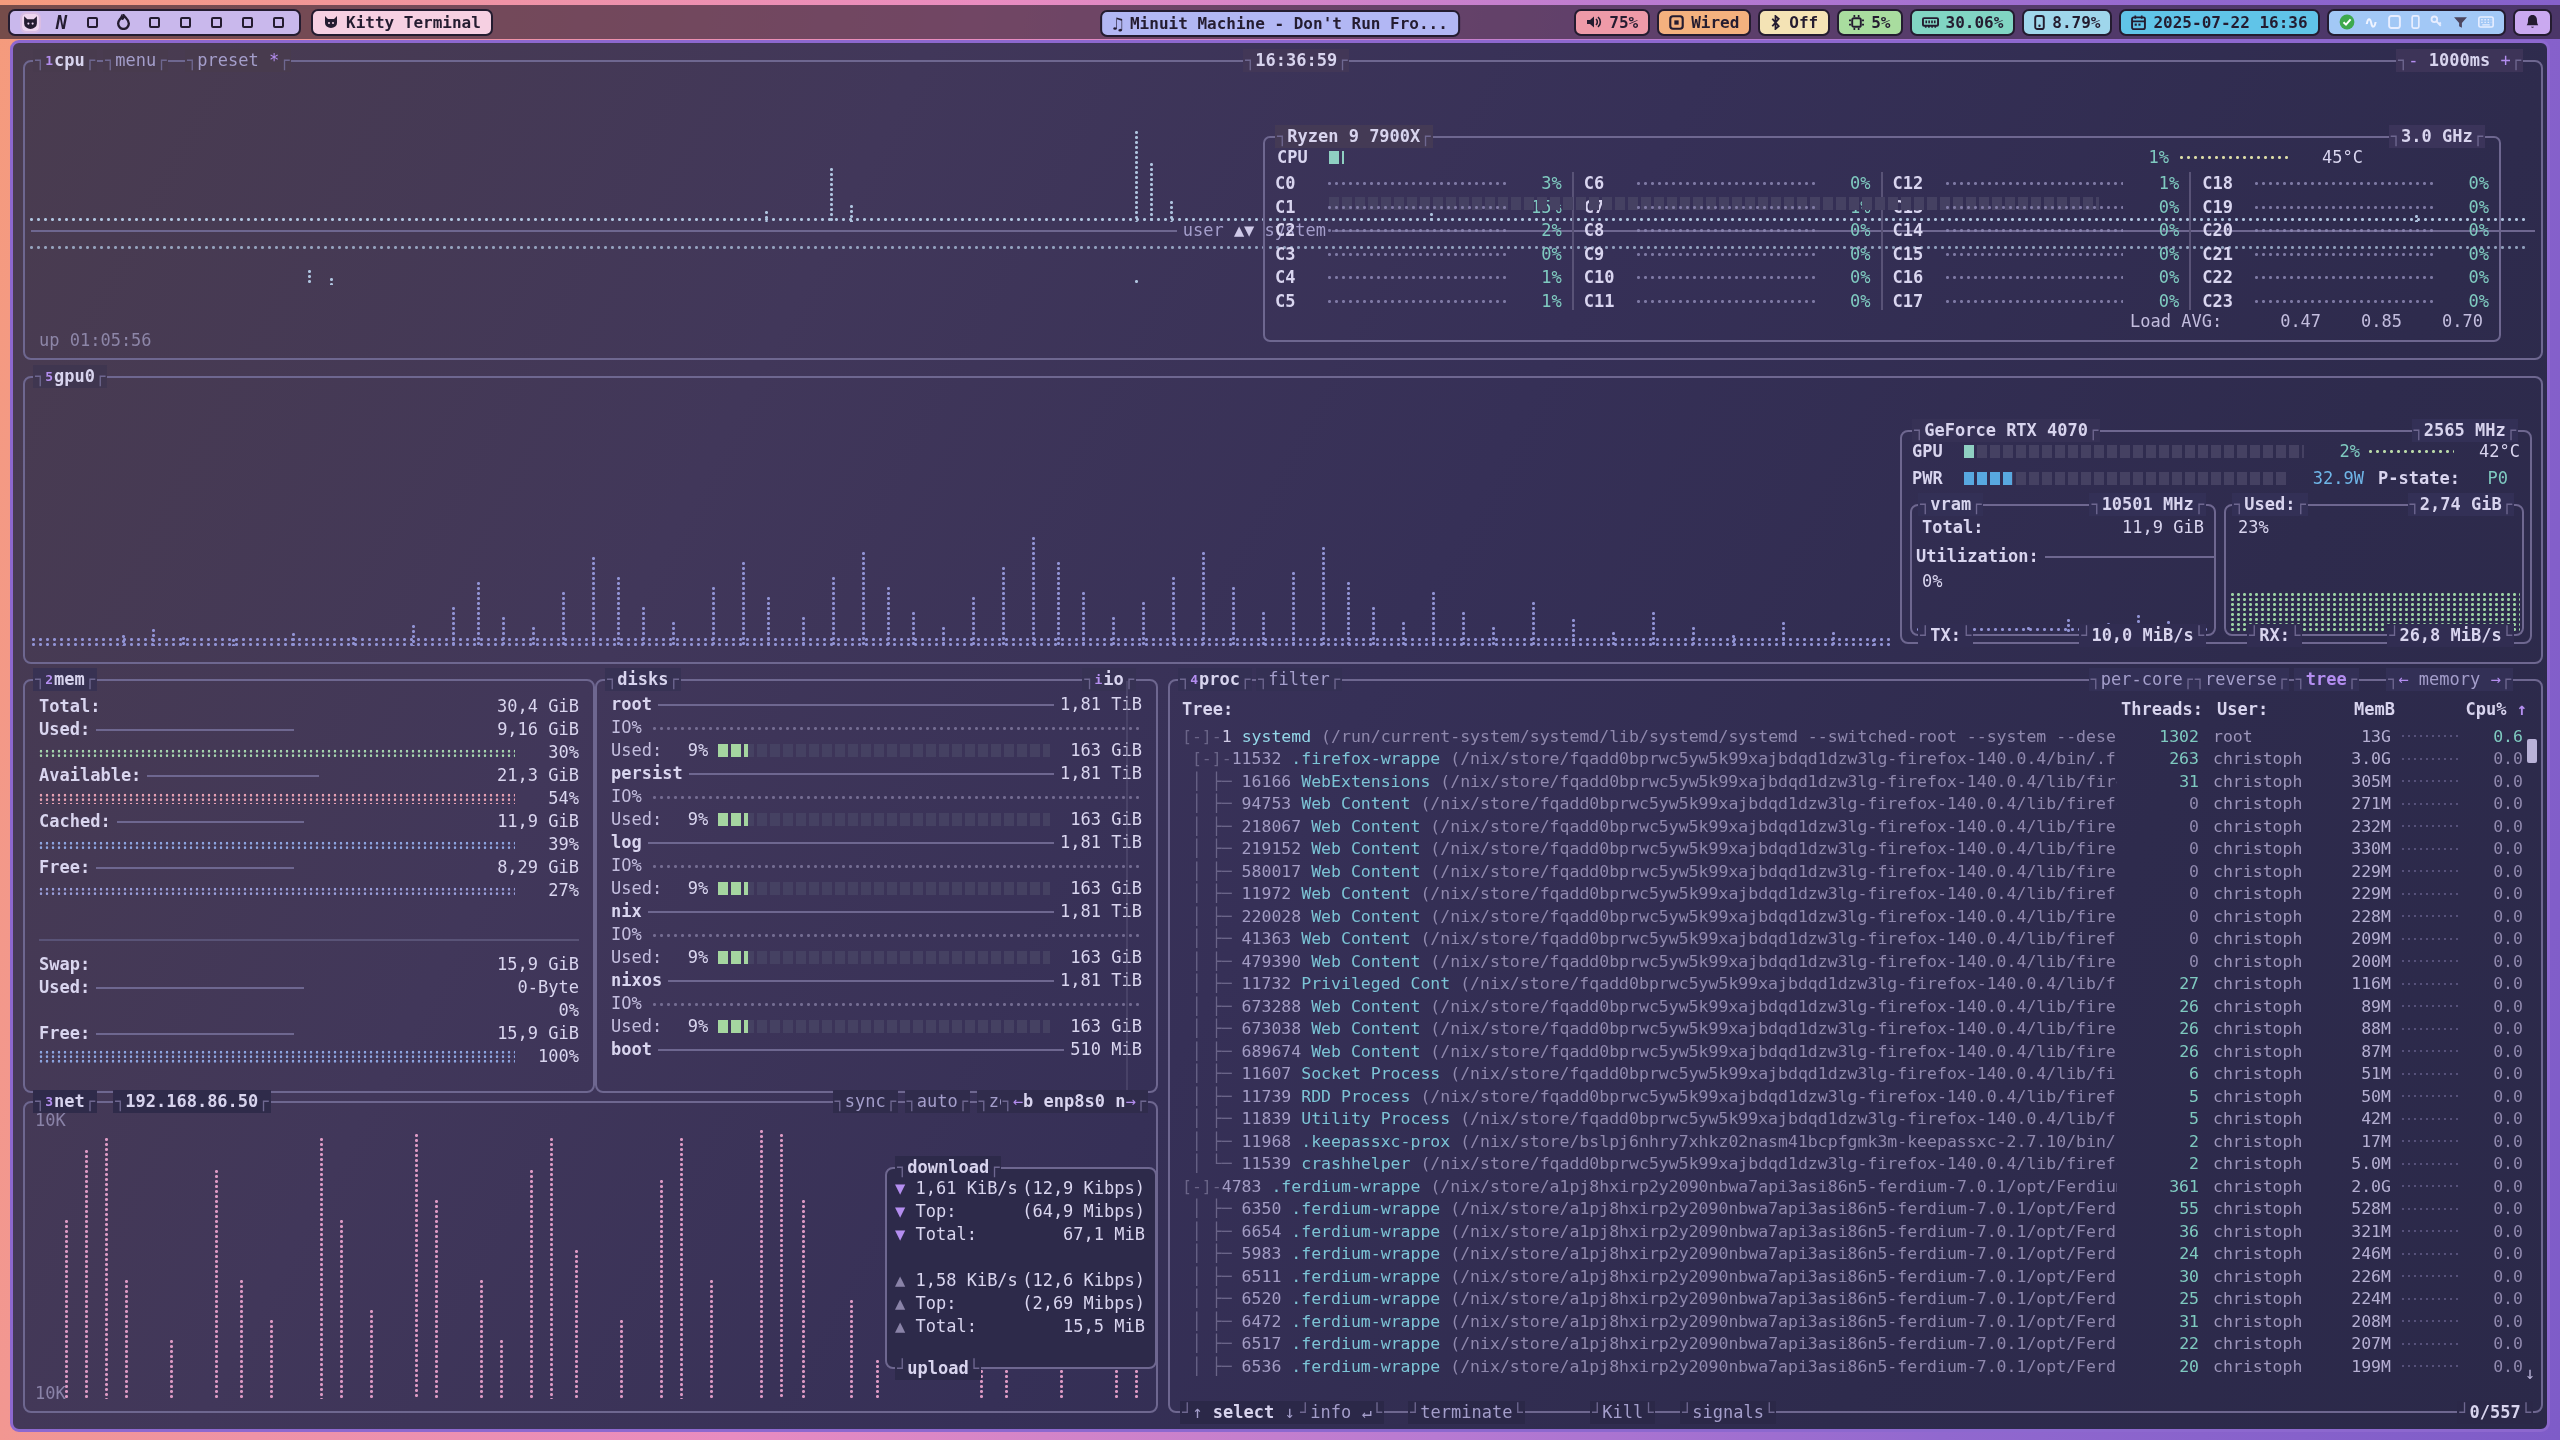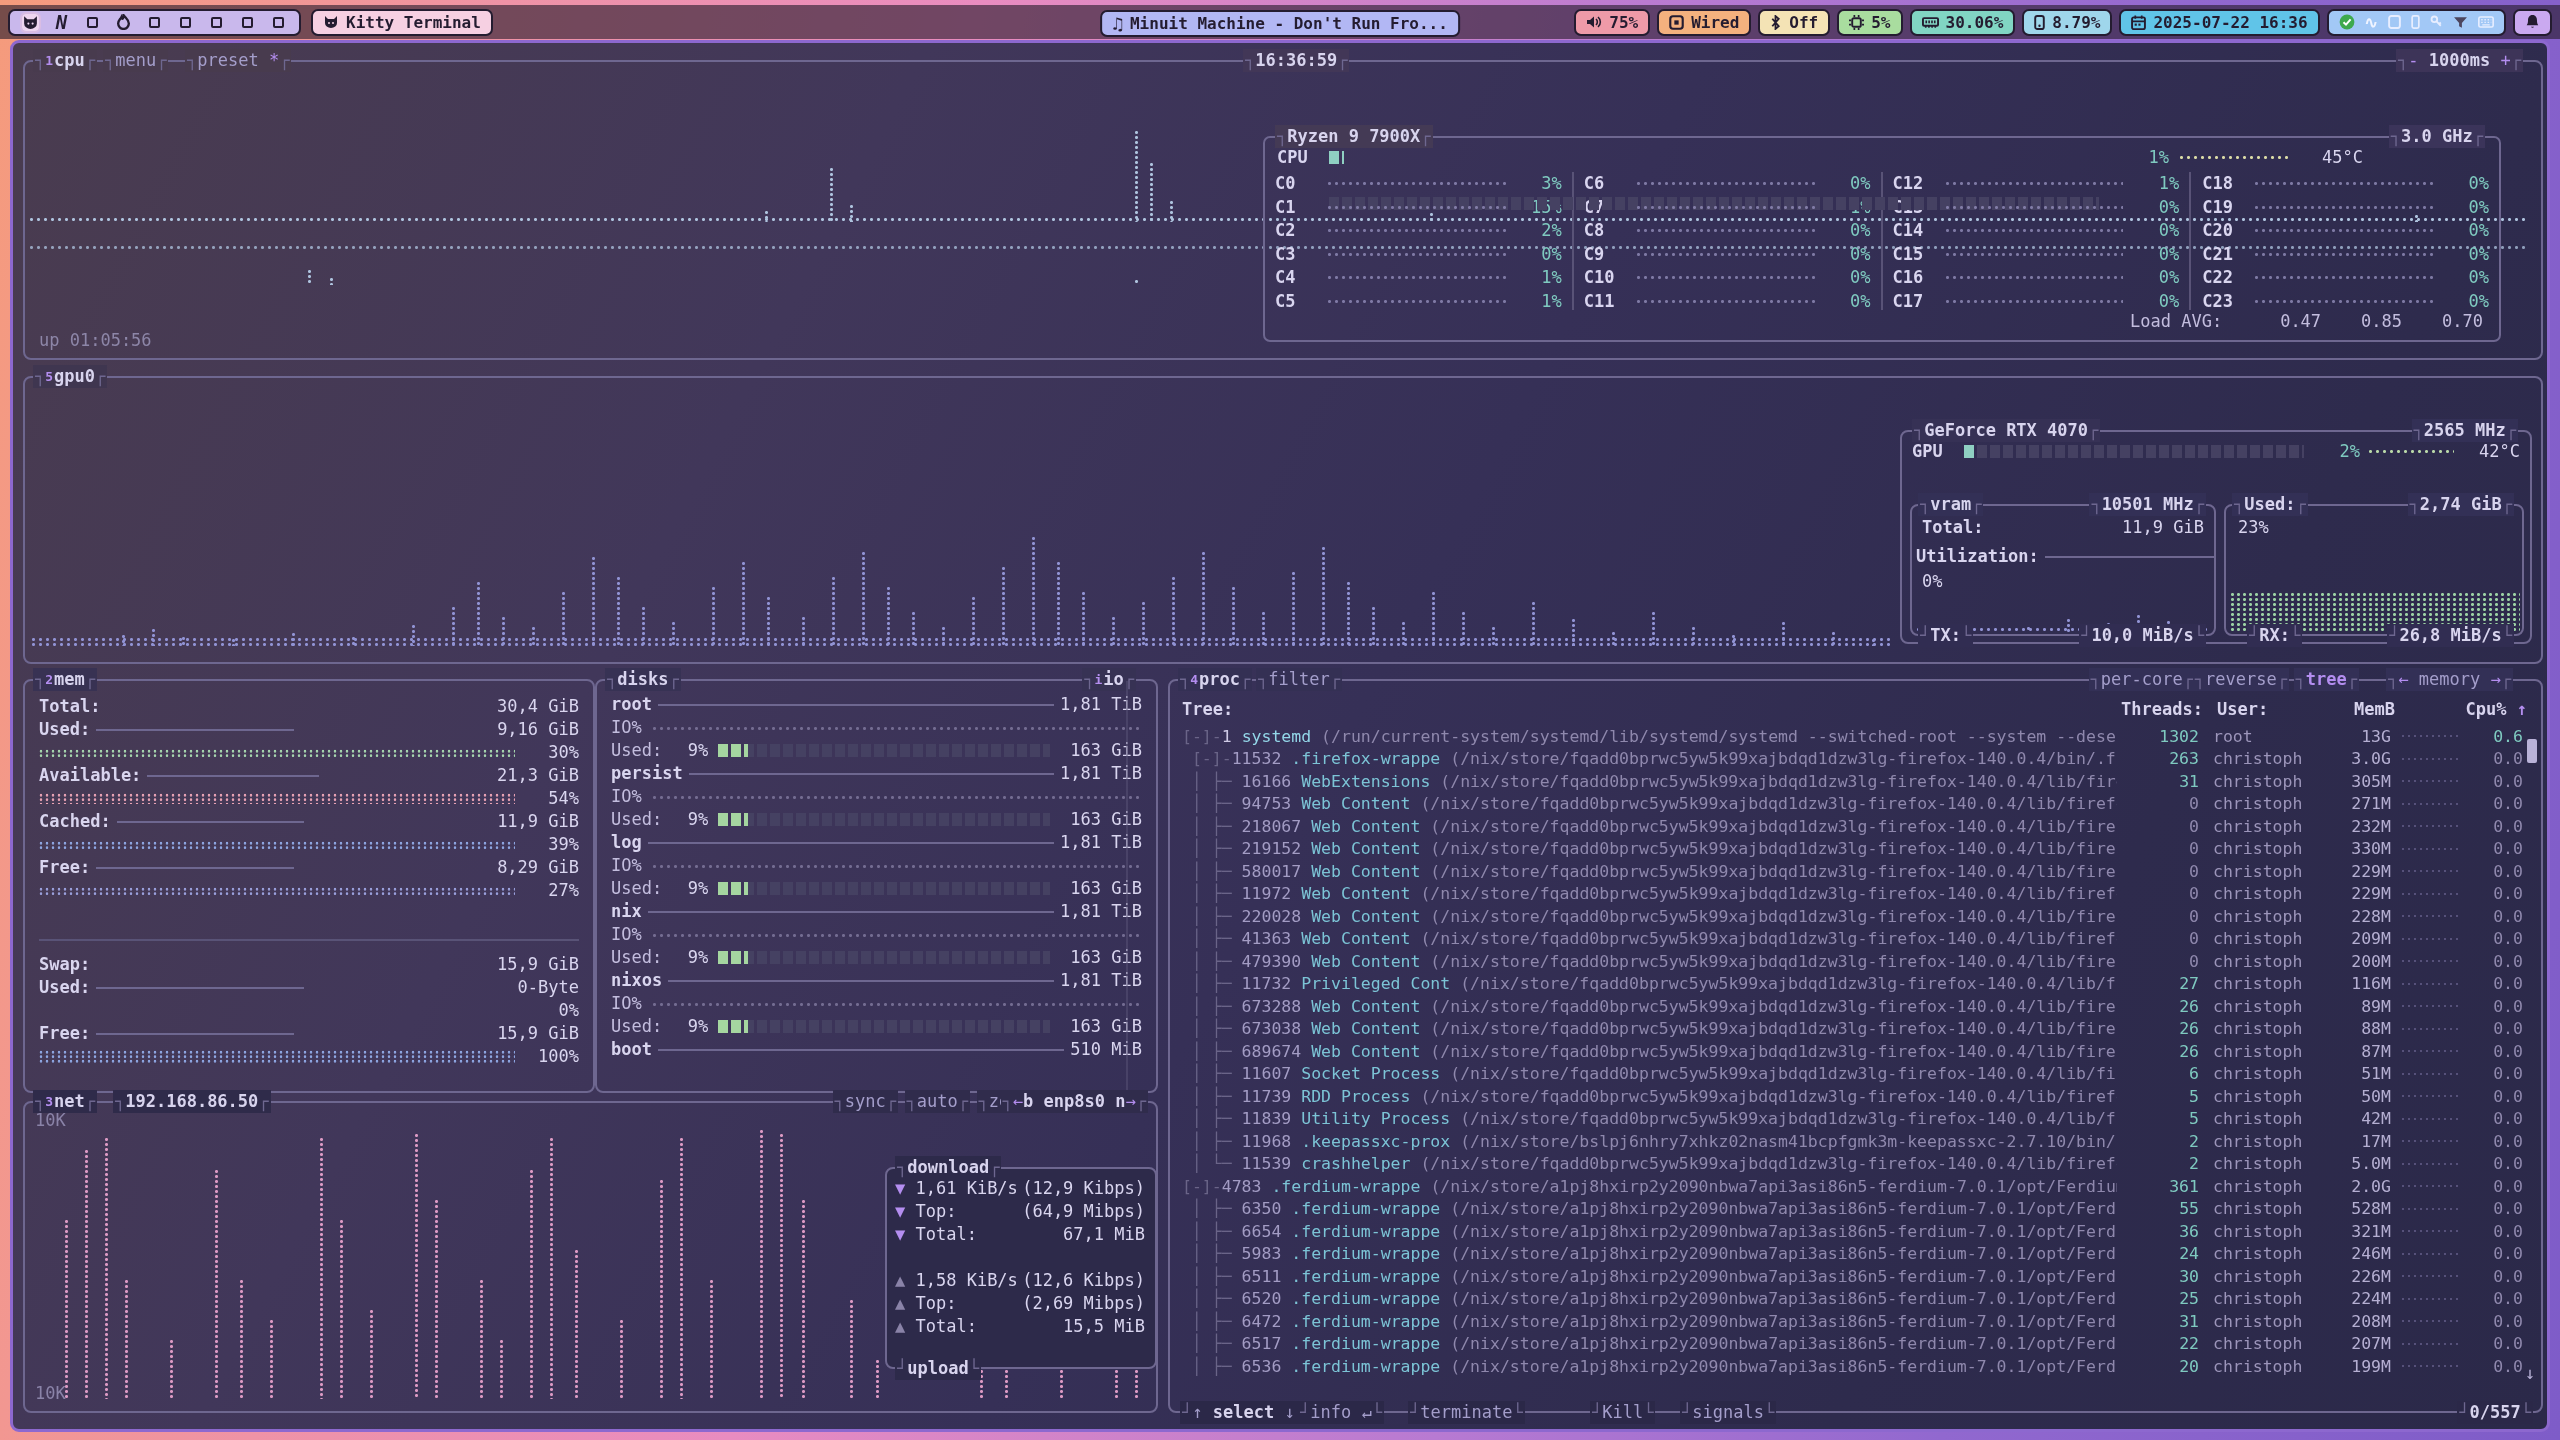--- a/index.html
+++ b/index.html
@@ -253,20 +253,23 @@
       <i class="dots" style="position:absolute;left:0;bottom:0;width:100%;height:5px;"></i>
     <i class="spike dots" style="left: 735px; height: 12px;"></i>
         <i class="spike dots" style="left: 800px; height: 55px;"></i>
         <i class="spike dots" style="left: 820px; height: 18px;"></i>
         <i class="spike dots" style="left: 1105px; height: 92px;"></i>
         <i class="spike dots" style="left: 1120px; height: 60px;"></i>
         <i class="spike dots" style="left: 1140px; height: 22px;"></i>
         <i class="spike dots" style="left: 1400px; height: 10px;"></i>
         <i class="spike dots" style="left: 2385px; height: 8px;"></i>
       </div>
+    <div class="row" style="position:absolute;left:0;top:157px;width:100%;color:var(--line);">
+      <span class="filler"></span><span style="color:var(--muted);">user</span><span class="bt-acc">&nbsp;</span><span style="color:#cfc9e8;">▲▼</span><span class="bt-acc">&nbsp;</span><span style="color:var(--muted);">system</span><span class="filler" style="flex:1.05;"></span>
+    </div>
     <div class="graph" style="left:4px;top:183px;width:2500px;height:40px;--dc:#aec3de;">
       <i class="dots" style="position:absolute;left:0;top:0;width:100%;height:5px;opacity:.75;"></i>
     <i class="spike dots" style="left: 278px; height: 16px;"></i>
         <i class="spike dots" style="left: 300px; height: 8px;"></i>
         <i class="spike dots" style="left: 1105px; height: 6px;"></i>
       </div>
     <div style="position:absolute;left:14px;bottom:6px;color:#8d86a8;">up 01:05:56</div>
 
     <div class="box" style="left:1238px;top:74px;width:1238px;height:206px;border-radius:7px;">
       <span class="btitle mask-d" style="left:10px;"><span class="bt-main">Ryzen 9 7900X</span></span>
@@ -484,20 +487,27 @@
     <div class="box" style="left:1875px;top:52px;width:632px;height:214px;">
       <span class="btitle mask-g" style="left:10px;"><span class="bt-main">GeForce RTX 4070</span></span>
       <span class="btitle mask-h" style="right:12px;"><span class="bt-main">2565 MHz</span></span>
       <div class="row" style="padding:8px 10px 0 10px;height:30px;">
         <span class="lbl" style="width:52px;">GPU</span>
         <span class="meter-wrap"><i class="blocks" style="--bc:#454162;display:block;"></i><i class="meter-fill" style="width:3%;--fc:#8fd0c2;"></i></span>
         <span class="pct" style="width:56px;text-align:right;">2%</span>
         <span class="dots hline" style="width:86px;margin:0 8px;--dc:#b9d8a8;"></span>
         <span class="val" style="width:58px;text-align:right;">42°C</span>
       </div>
+      <div class="row" style="padding:4px 10px 0 10px;height:28px;">
+        <span class="lbl" style="width:52px;">PWR</span>
+        <span class="meter-wrap" style="max-width:322px;"><i class="blocks" style="--bc:#454162;display:block;"></i><i class="meter-fill" style="width:15%;--fc:#58a8e0;"></i></span>
+        <span style="width:78px;text-align:right;color:#6fb6e8;">32.9W</span>
+        <span class="lbl" style="margin-left:14px;">P-state:</span>
+        <span class="pct" style="width:48px;text-align:right;">P0</span>
+      </div>
 
       <div class="box" style="left:8px;top:72px;width:306px;height:132px;">
         <span class="btitle mask-h" style="left:6px;"><span class="bt-main">vram</span></span>
         <span class="btitle mask-h" style="right:8px;"><span class="bt-main">10501 MHz</span></span>
         <div class="row" style="padding:10px 10px 0 10px;">
           <span class="lbl">Total:</span><span style="flex:1;"></span><span class="val">11,9 GiB</span>
         </div>
         <div class="row" style="margin-top:6px;">
           <span class="lbl" style="padding-left:4px;">Utilization:</span><span class="filler" style="margin-right:0;"></span>
         </div>

